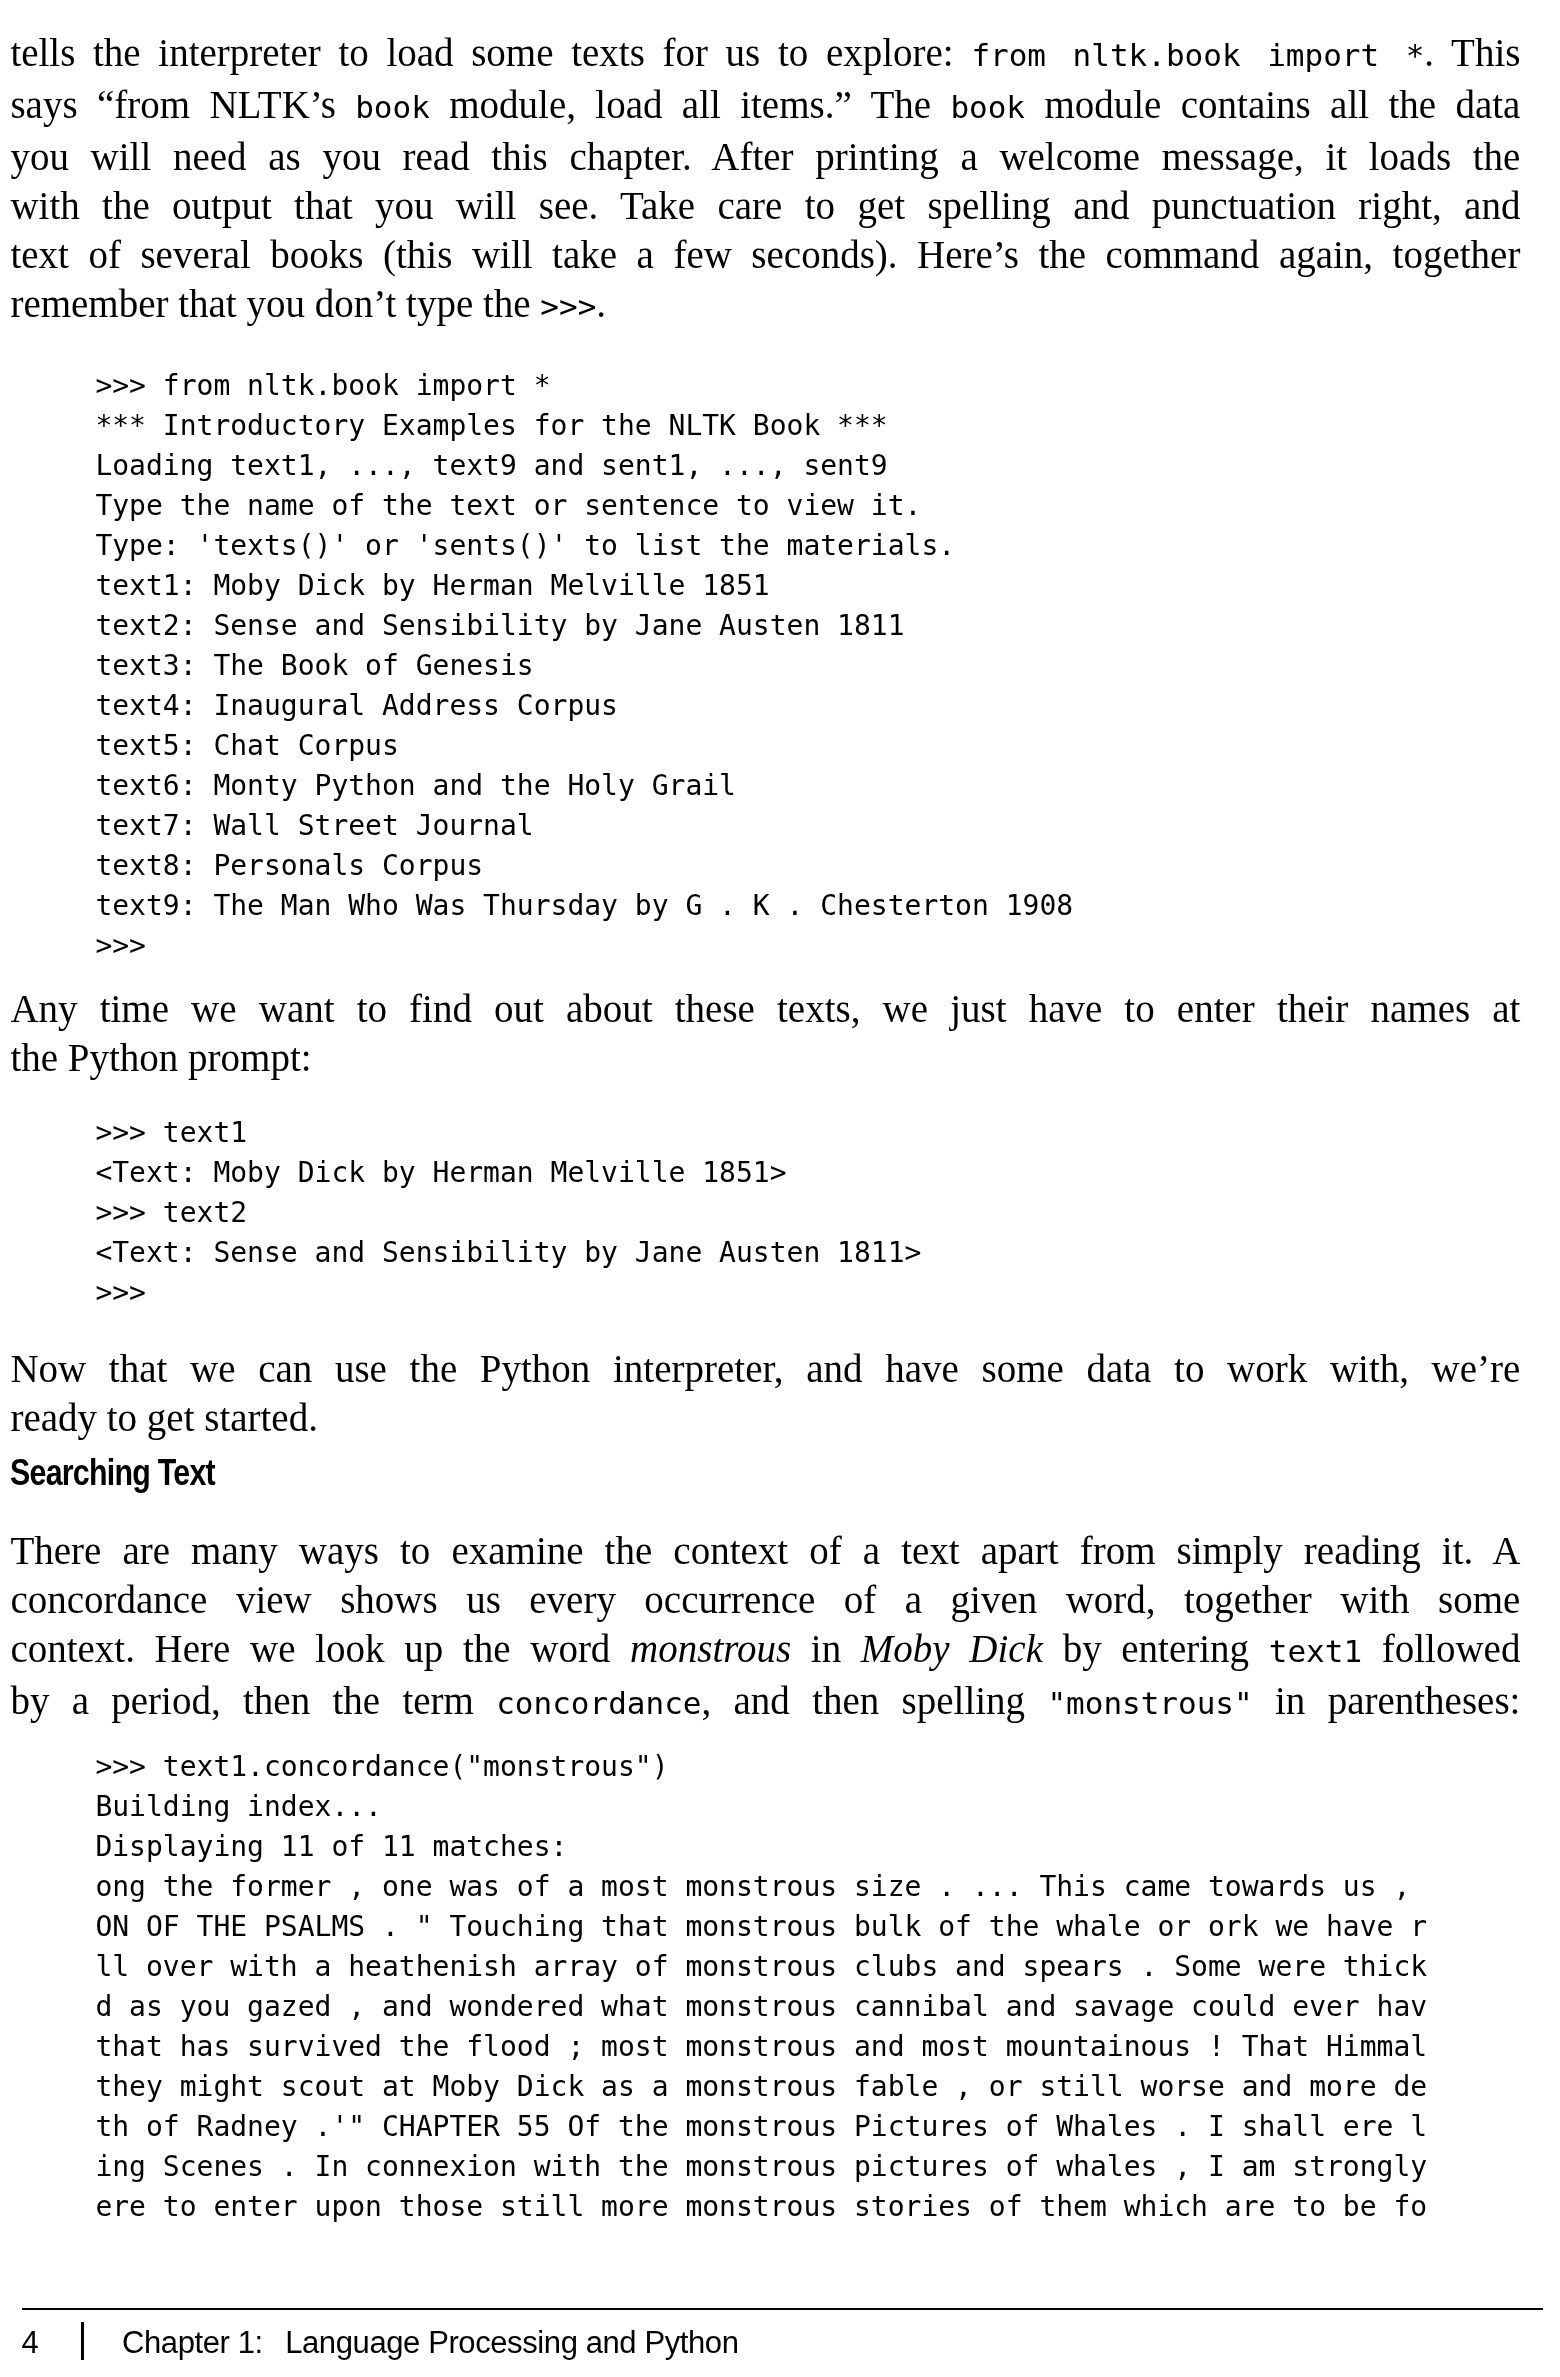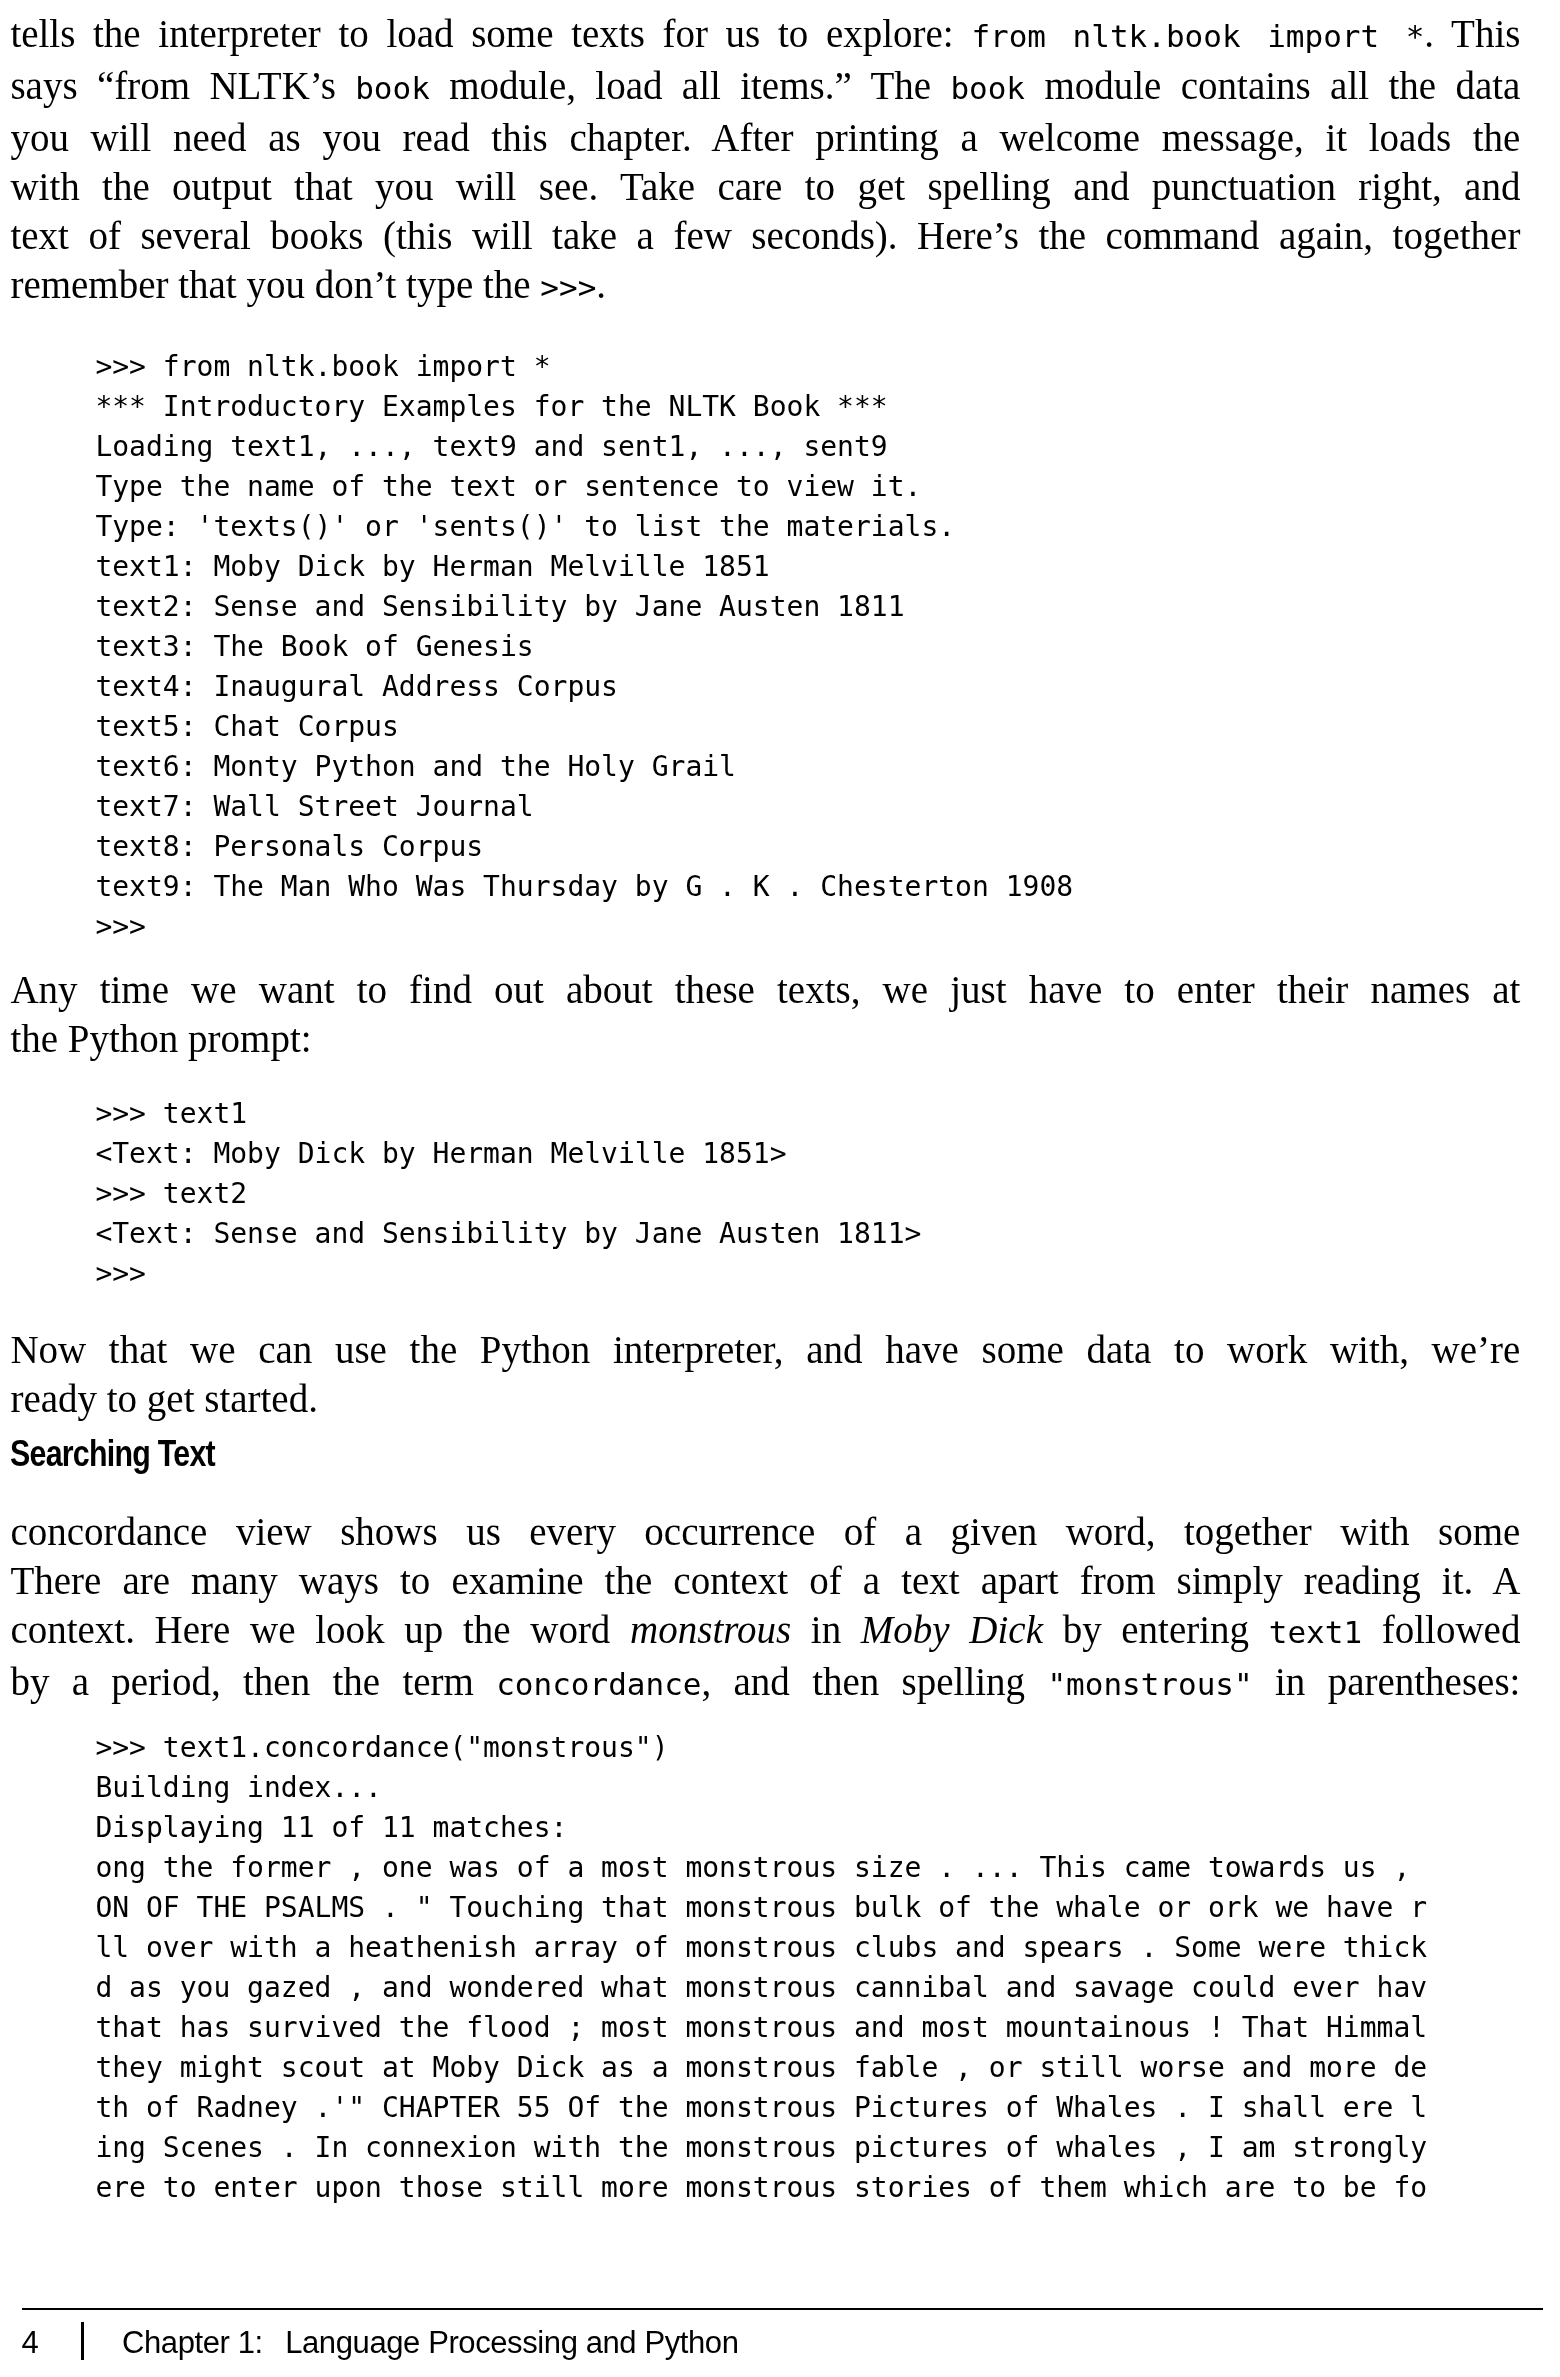--- a/index.html
+++ b/index.html
@@ -10,21 +10,21 @@
   .pline{text-align:justify;text-align-last:justify;white-space:nowrap;}
   .plast{text-align:left;text-align-last:left;white-space:nowrap;}
   .mono-inline{font-family:"DejaVu Sans Mono", monospace;font-size:31px;}
   .it{font-style:italic;}
   .code{font-family:"DejaVu Sans Mono", monospace;font-size:28px;line-height:40px;
         margin-left:85px;white-space:pre;}
   .cline{white-space:pre;}
   .heading{font-family:"Liberation Sans", sans-serif;font-weight:bold;font-size:37px;line-height:62px;
            letter-spacing:-0.9px;}
   .heading .hinner{display:inline-block;transform:scaleX(0.82);transform-origin:0 50%;white-space:nowrap;}
-  .b0{margin-top:9px;} .b1{margin-top:35px;} .b2{margin-top:18px;} .b3{margin-top:31px;}
+  .b0{margin-top:28px;} .b1{margin-top:35px;} .b2{margin-top:18px;} .b3{margin-top:31px;}
   .b4{margin-top:31px;} .b5{margin-top:26px;} .b6{margin-top:22.4px;} .b7{margin-top:19px;}
   .footrule{position:absolute;left:21.6px;width:1521px;top:2308px;border-top:2.6px solid #000000;}
   .footer{position:absolute;left:21.6px;top:2322px;font-family:"Liberation Sans", sans-serif;
           font-weight:normal;font-size:31px;line-height:41px;letter-spacing:-0.4px;white-space:nowrap;}
   .fbar{display:inline-block;width:2.6px;height:38px;background:#000000;vertical-align:-7px;margin:0 38px 0 43px;}
   .ftitle{margin-left:22.4px;}
 </style>
 </head>
 <body>
 
@@ -43,22 +43,22 @@
         <div class="pline"><span>Any time we want to find out about these texts, we just have to enter their names at</span></div>
         <div class="plast"><span>the Python prompt:</span></div>
       </div>
       <div class="code b3"><div class="cline">&gt;&gt;&gt; text1</div><div class="cline">&lt;Text: Moby Dick by Herman Melville 1851&gt;</div><div class="cline">&gt;&gt;&gt; text2</div><div class="cline">&lt;Text: Sense and Sensibility by Jane Austen 1811&gt;</div><div class="cline">&gt;&gt;&gt;</div></div>
       <div class="para b4">
         <div class="pline"><span>Now that we can use the Python interpreter, and have some data to work with, we’re</span></div>
         <div class="plast"><span>ready to get started.</span></div>
       </div>
       <h1 class="heading b5" style="margin: 0px;"><span class="hinner">Searching Text</span></h1>
       <div class="para b6">
+        <div class="pline"><span>There are many ways to examine the context of a text apart from simply reading it. A</span></div>
         <div class="pline"><span>concordance view shows us every occurrence of a given word, together with some</span></div>
-        <div class="pline"><span>There are many ways to examine the context of a text apart from simply reading it. A</span></div>
         <div class="pline"><span>context. Here we look up the word </span><span class="it">monstrous</span><span> in </span><span class="it">Moby Dick</span><span> by entering </span><span class="mono-inline">text1</span><span> followed</span></div>
         <div class="pline"><span>by a period, then the term </span><span class="mono-inline">concordance</span><span>, and then spelling </span><span class="mono-inline">"monstrous"</span><span> in parentheses:</span></div>
       </div>
       <div class="code b7"><div class="cline">&gt;&gt;&gt; text1.concordance("monstrous")</div><div class="cline">Building index...</div><div class="cline">Displaying 11 of 11 matches:</div><div class="cline">ong the former , one was of a most monstrous size . ... This came towards us ,</div><div class="cline">ON OF THE PSALMS . " Touching that monstrous bulk of the whale or ork we have r</div><div class="cline">ll over with a heathenish array of monstrous clubs and spears . Some were thick</div><div class="cline">d as you gazed , and wondered what monstrous cannibal and savage could ever hav</div><div class="cline">that has survived the flood ; most monstrous and most mountainous ! That Himmal</div><div class="cline">they might scout at Moby Dick as a monstrous fable , or still worse and more de</div><div class="cline">th of Radney .'" CHAPTER 55 Of the monstrous Pictures of Whales . I shall ere l</div><div class="cline">ing Scenes . In connexion with the monstrous pictures of whales , I am strongly</div><div class="cline">ere to enter upon those still more monstrous stories of them which are to be fo</div></div>
     </main>
 
   <div class="footrule"></div>
   <div class="footer">
     <span>4</span><span class="fbar"></span><span>Chapter 1:</span><span class="ftitle">Language Processing and Python</span>
   </div>

